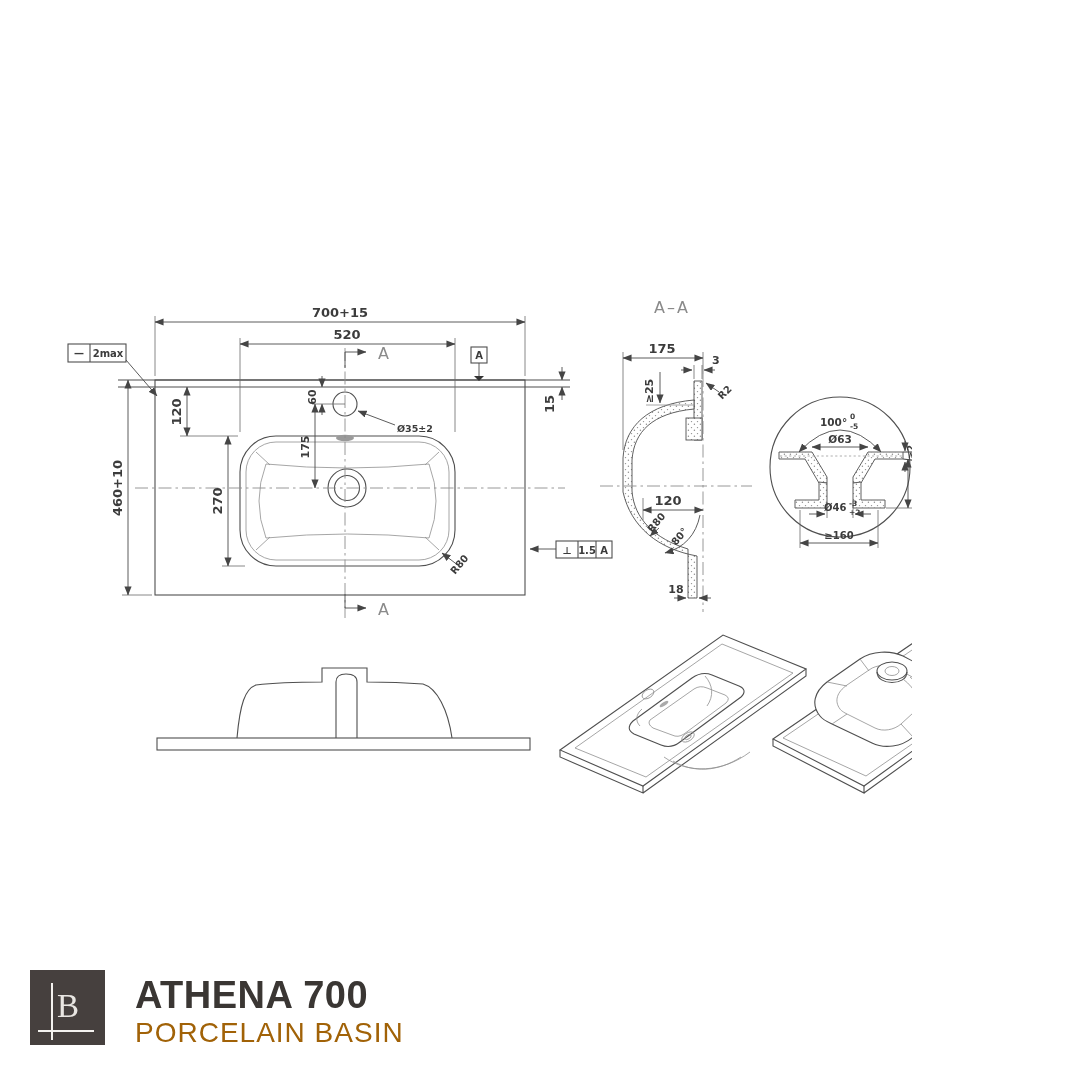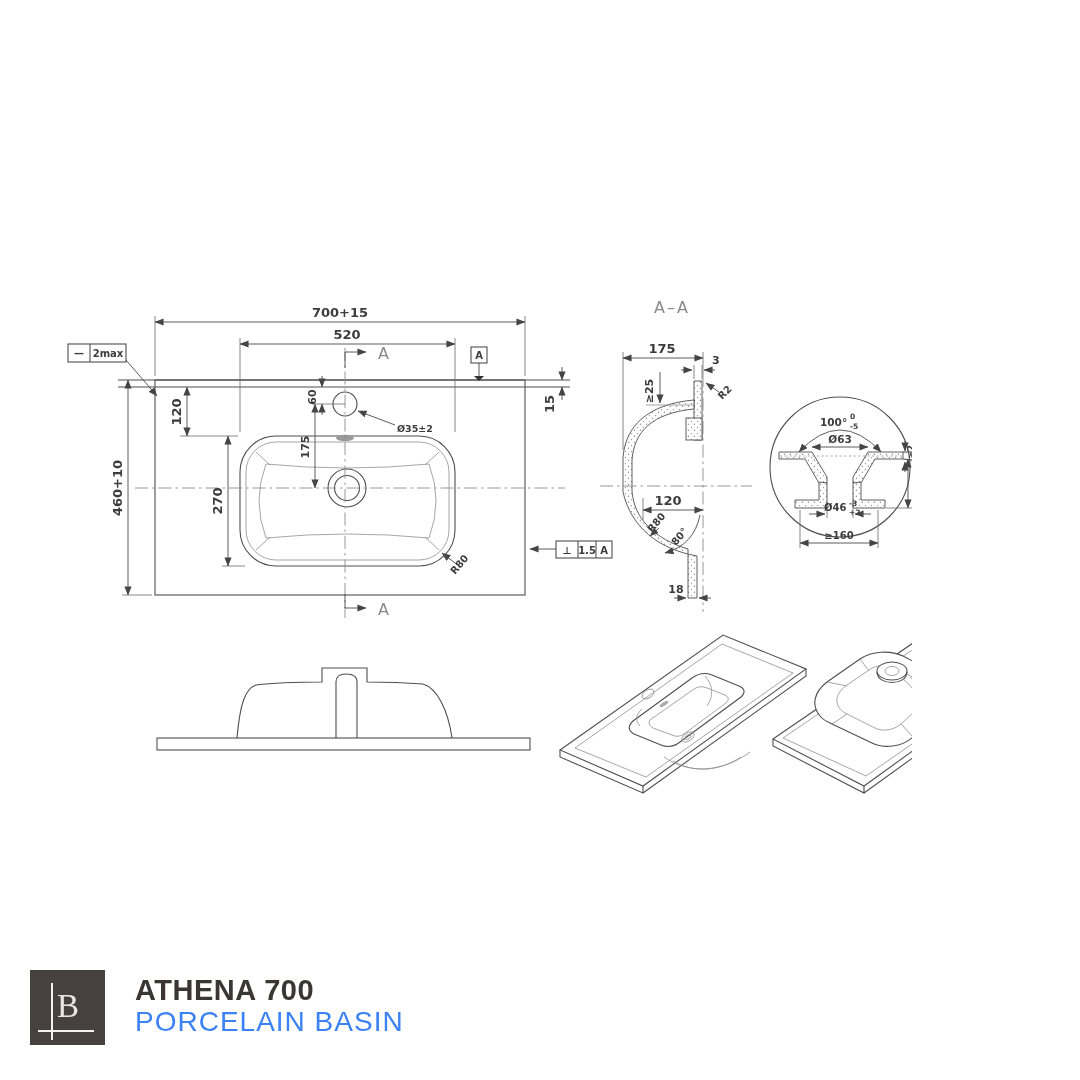--- a/index.html
+++ b/index.html
@@ -20,21 +20,21 @@
   .gdt {font-size:10px;}
   .seclbl {font-size:16px;fill:#8a8a8a;font-weight:400;}
   .mid {text-anchor:middle;}
   #footer{position:absolute;left:0;top:0;width:1080px;height:1080px;pointer-events:none;}
   #logo{position:absolute;left:30px;top:970px;width:75px;height:75px;}
   #logo .vline{position:absolute;left:21px;top:13px;width:1.5px;height:57px;background:#f4f2ef;}
   #logo .hline{position:absolute;left:8px;top:60px;width:56px;height:1.5px;background:#f4f2ef;}
   #logo .bletter{position:absolute;left:27px;top:18px;font-family:"Liberation Serif","DejaVu Serif",serif;
         font-size:33px;font-weight:400;color:#e9e6e2;}
   #titleblock{position:absolute;left:135px;top:974px;line-height:1.12;}
-  #titleblock .t1{font-size:29px;font-weight:700;letter-spacing:0.5px;}
+  #titleblock .t1{font-size:38px;font-weight:700;letter-spacing:0.5px;}
   #titleblock .t2{font-size:28px;font-weight:400;letter-spacing:1px;}
 </style>
 </head>
 <body>
 
 <div id="page">
 
 <svg width="1080" height="1080" viewBox="0 0 1080 1080">
   <defs>
     <marker id="arr" viewBox="0 0 10 8" refX="9.5" refY="4" markerWidth="10" markerHeight="8" orient="auto-start-reverse">
@@ -288,17 +288,17 @@
 
 
 <div id="footer">
   <div id="logo" style="background:#46403e;">
     <div class="vline"></div>
     <div class="hline"></div>
     <div class="bletter">B</div>
   </div>
   <div id="titleblock">
     <div class="t1" style="color:#3a3633;">ATHENA 700</div>
-    <div class="t2" style="color:#3b82f6;">PORCELAIN BASIN</div>
+    <div class="t2" style="color:#a16207;">PORCELAIN BASIN</div>
   </div>
 </div>
 
 </div>
 
 </body></html>

